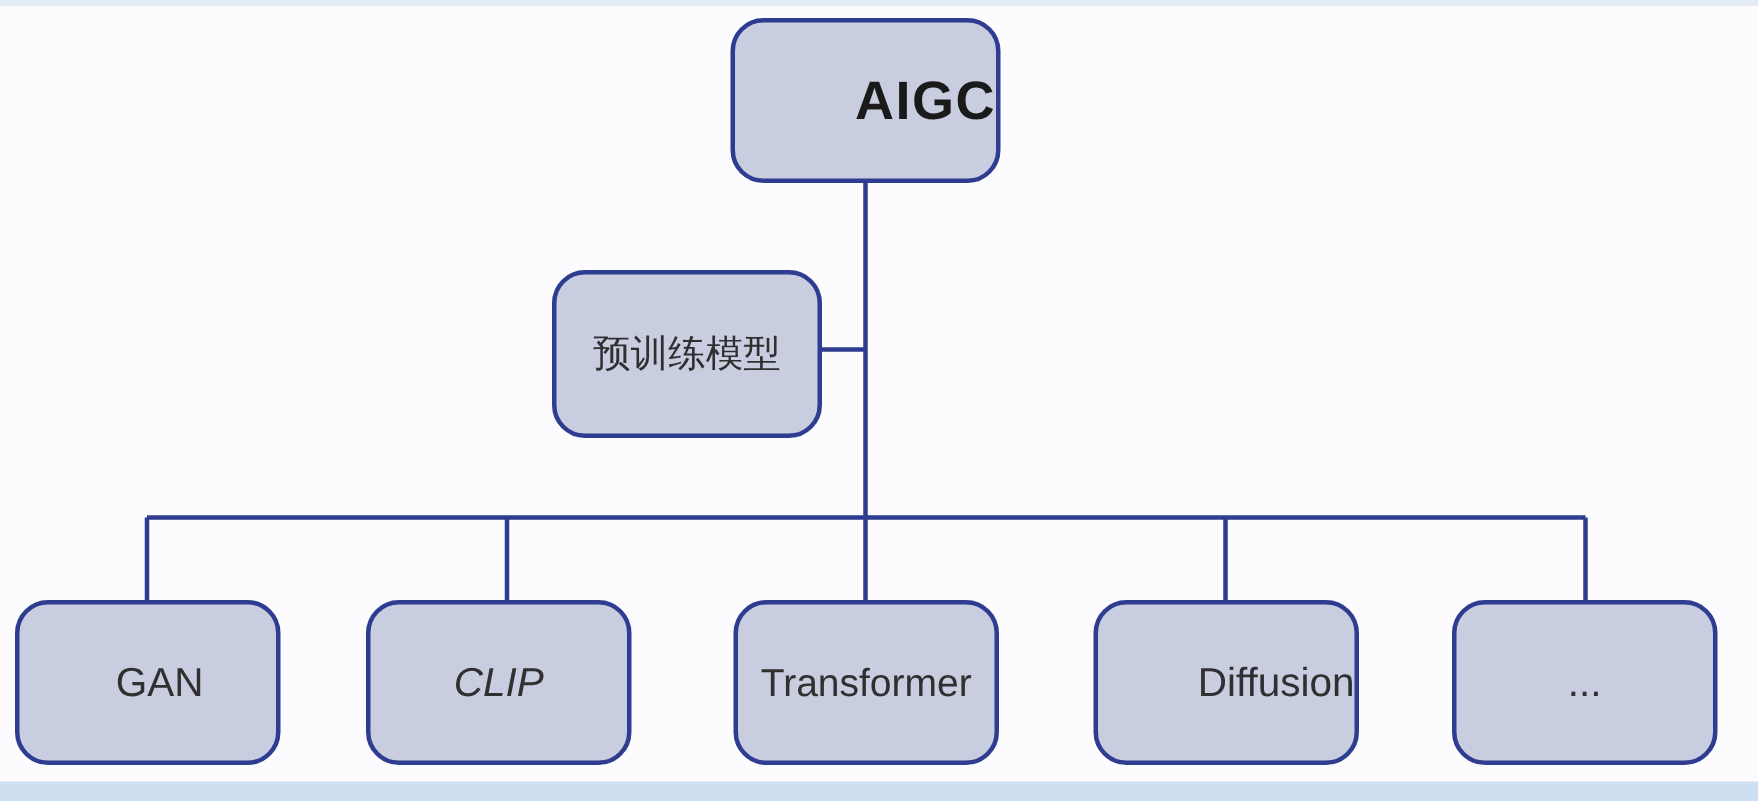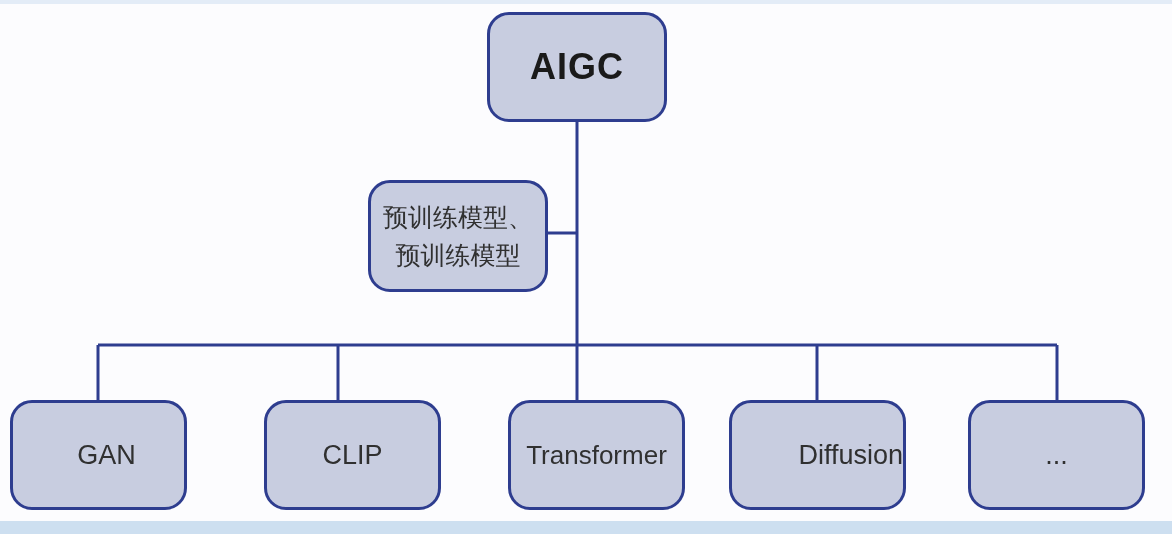--- a/index.html
+++ b/index.html
@@ -48,38 +48,39 @@
   }
   .node.root {
     left: 487px;
     top: 12px;
     width: 180px;
     height: 110px;
     font-size: 36px;
     font-weight: 700;
     color: var(--root-text, #1a1a1a);
     letter-spacing: 1px;
+    align-items: flex-end;
   }
   .node.annotation {
     left: 368px;
     top: 180px;
     width: 180px;
     height: 112px;
     font-size: 25px;
     line-height: 38px;
   }
   .node.child {
     top: 400px;
     width: 177px;
     height: 110px;
     font-size: 27px;
   }
   .node.c0 { left: 10px; padding-left: 16px; }
-  .node.c1 { left: 264px; }
-  .node.c2 { left: 508px; font-size: 26px; }
+  .node.c1 { left: 244px; font-style: italic; }
+  .node.c2 { left: 489px; font-size: 26px; }
   .node.c3 { left: 729px; align-items: flex-end; }
   .node.c4 { left: 968px; }
 </style>
 </head>
 <body>
 
 <div class="canvas">
 
   <div class="strip top"></div>
   <div class="strip bottom"></div>
@@ -99,21 +100,20 @@
       <line x1="817" y1="345" x2="817" y2="402"></line>
       <line x1="1057" y1="345" x2="1057" y2="402"></line>
     </g>
   </svg>
 
   <div class="node root">
     <span>AIGC</span>
   </div>
 
   <div class="node annotation">
-    <span>预训练模型、</span>
     <span>预训练模型</span>
   </div>
 
   <div class="node child c0">
     <span>GAN</span>
   </div>
 
   <div class="node child c1">
     <span>CLIP</span>
   </div>

